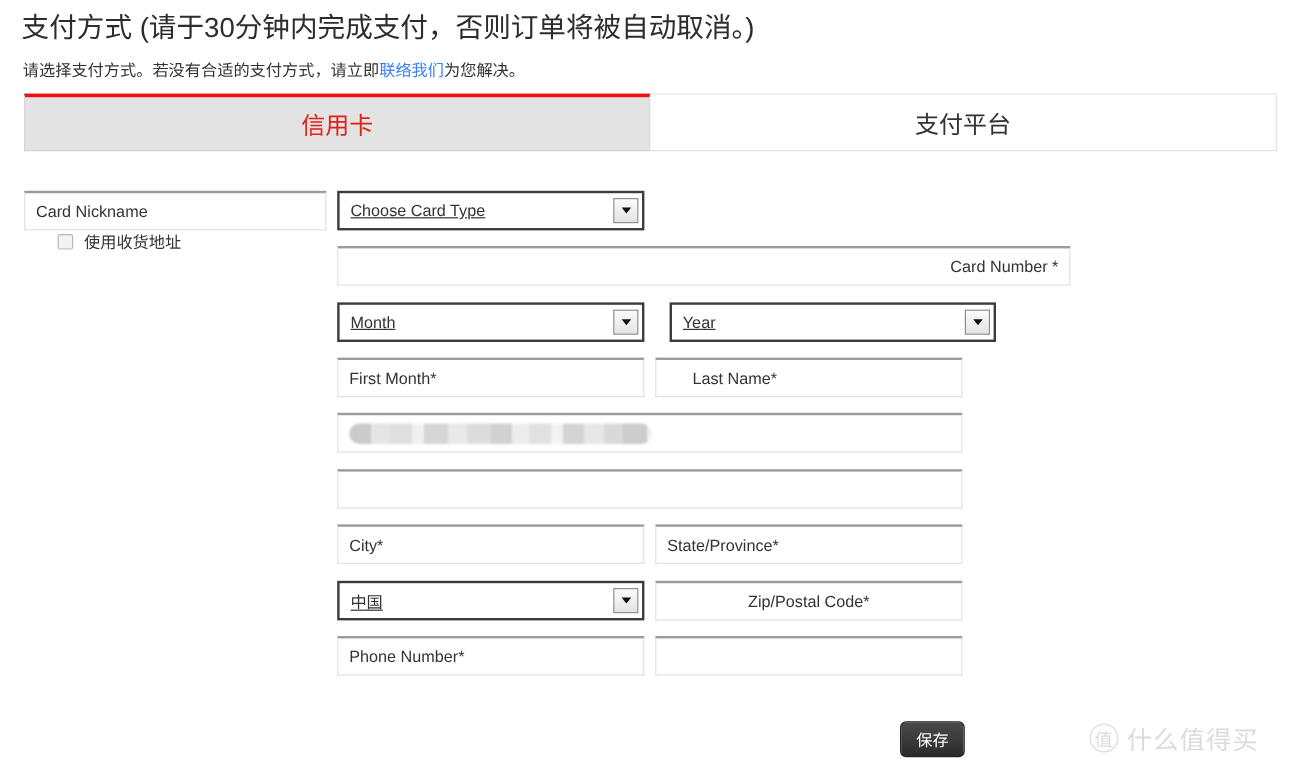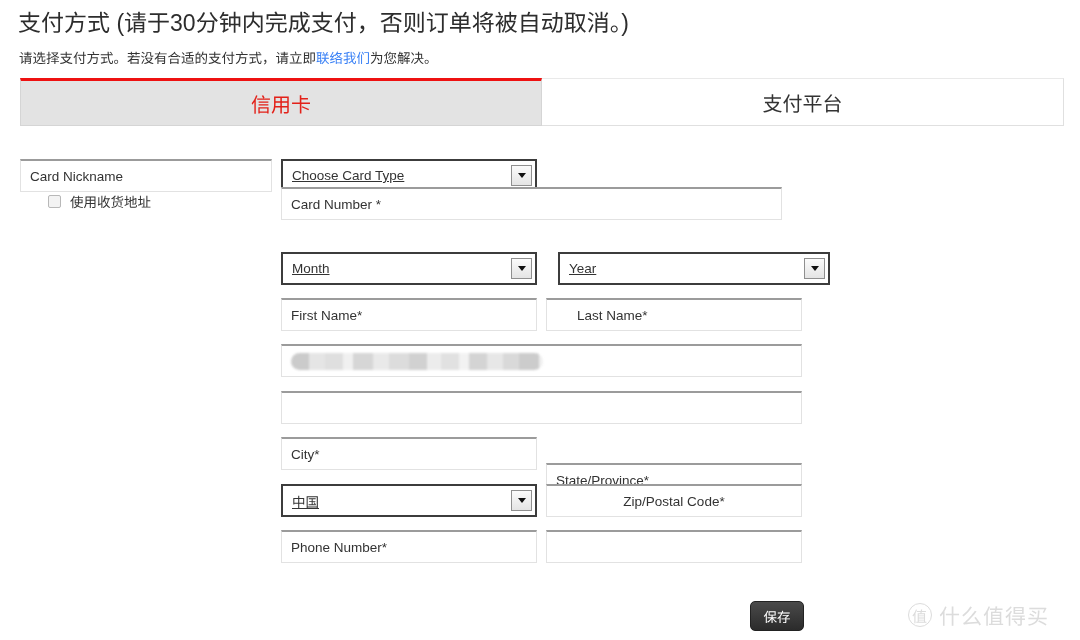--- a/index.html
+++ b/index.html
@@ -261,52 +261,52 @@
 
     <div class="fld" style="left:20px; top:33px; width:252px;">
       <span class="txt">Card Nickname</span>
     </div>
 
     <div class="fld sel" style="left:281px; top:33px; width:256px;">
       <span class="txt">Choose Card Type</span>
       <span class="arrow-box"></span>
     </div>
 
-    <div class="fld" style="left:281px; top:61px; width:501px;">
+    <div class="fld" style="left:281px; top:79px; width:611px;text-align:right;">
       <span class="txt">Card Number *</span>
     </div>
 
     <div class="fld sel" style="left:281px; top:126px; width:256px;">
       <span class="txt">Month</span>
       <span class="arrow-box"></span>
     </div>
     <div class="fld sel" style="left:546px; top:126px; width:272px;margin-left:12px;">
       <span class="txt">Year</span>
       <span class="arrow-box"></span>
     </div>
 
     <div class="fld" style="left:281px; top:172px; width:256px;">
-      <span class="txt">First Name*</span>
+      <span class="txt">First Month*</span>
     </div>
     <div class="fld" style="left:546px; top:172px; width:256px;padding-left:30px;">
       <span class="txt">Last Name*</span>
     </div>
 
     <div class="fld" style="left:281px; top:218px; width:521px;">
       <span class="mosaic"></span>
     </div>
 
     <div class="fld" style="left:281px; top:265px; width:521px;">
       <span class="txt"></span>
     </div>
 
     <div class="fld" style="left:281px; top:311px; width:256px;">
       <span class="txt">City*</span>
     </div>
-    <div class="fld" style="left:546px; top:311px; width:256px;margin-top:26px;">
+    <div class="fld" style="left:546px; top:311px; width:256px;">
       <span class="txt">State/Province*</span>
     </div>
 
     <div class="fld sel" style="left:281px; top:358px; width:256px;">
       <span class="txt">中国</span>
       <span class="arrow-box"></span>
     </div>
     <div class="fld" style="left:546px; top:358px; width:256px;text-align:center;">
       <span class="txt">Zip/Postal Code*</span>
     </div>

